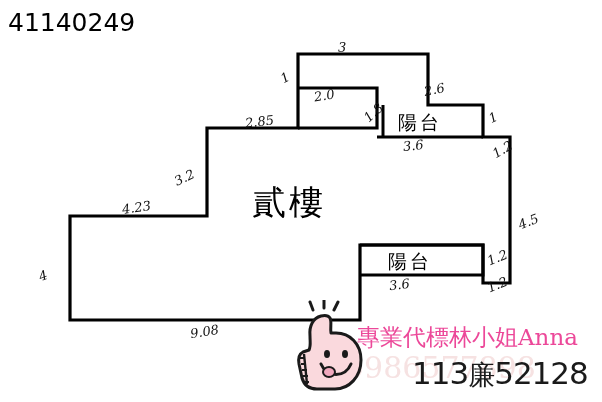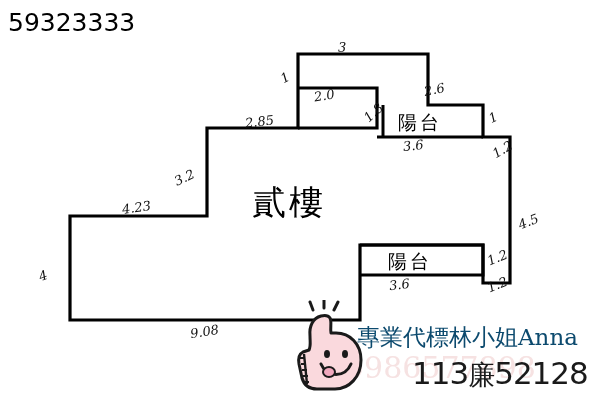--- a/index.html
+++ b/index.html
@@ -60,21 +60,21 @@
     font-size: 19px;
   }
   #label-balcony-top { left: 398px; top: 110px; }
   #label-balcony-bottom { left: 388px; top: 249px; }
 
   #watermark-name {
     position: absolute;
     left: 357px;
     top: 322px;
     font-size: 23px;
-    color: #0c4a6e;
+    color: #ec4899;
     font-family: "DejaVu Serif", serif;
     white-space: nowrap;
     letter-spacing: 0px;
   }
   #watermark-phone {
     position: absolute;
     left: 345px;
     top: 350px;
     font-size: 30px;
     color: #f6e2e2;
@@ -100,21 +100,21 @@
     position: absolute;
     left: 291px;
     top: 300px;
     width: 78px;
     height: 92px;
   }
 </style>
 </head>
 <body>
 
-<div id="page-title">59323333</div>
+<div id="page-title">41140249</div>
 
 <svg id="plan-canvas" viewBox="0 0 602 402">
 
   <path fill="none" stroke="#000000" stroke-width="3.2" stroke-linejoin="miter" d="M 70,216
            L 207,216
            L 207,128
            L 298,128
            L 298,54
            L 428,54
            L 428,105

